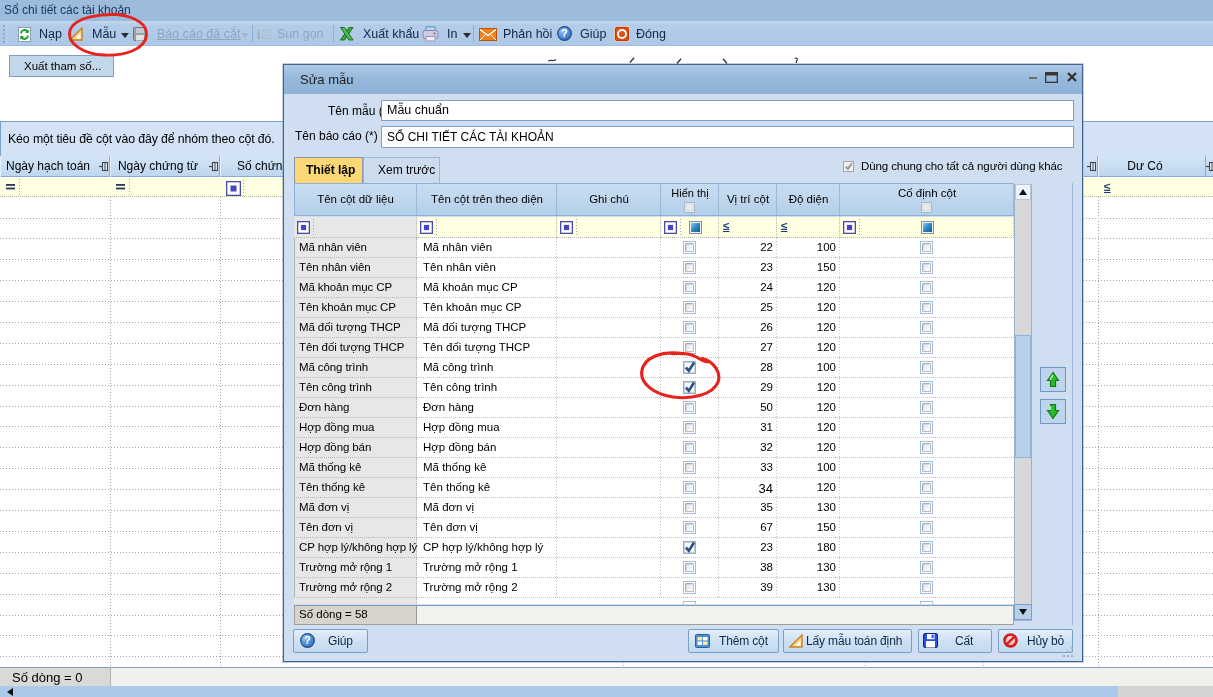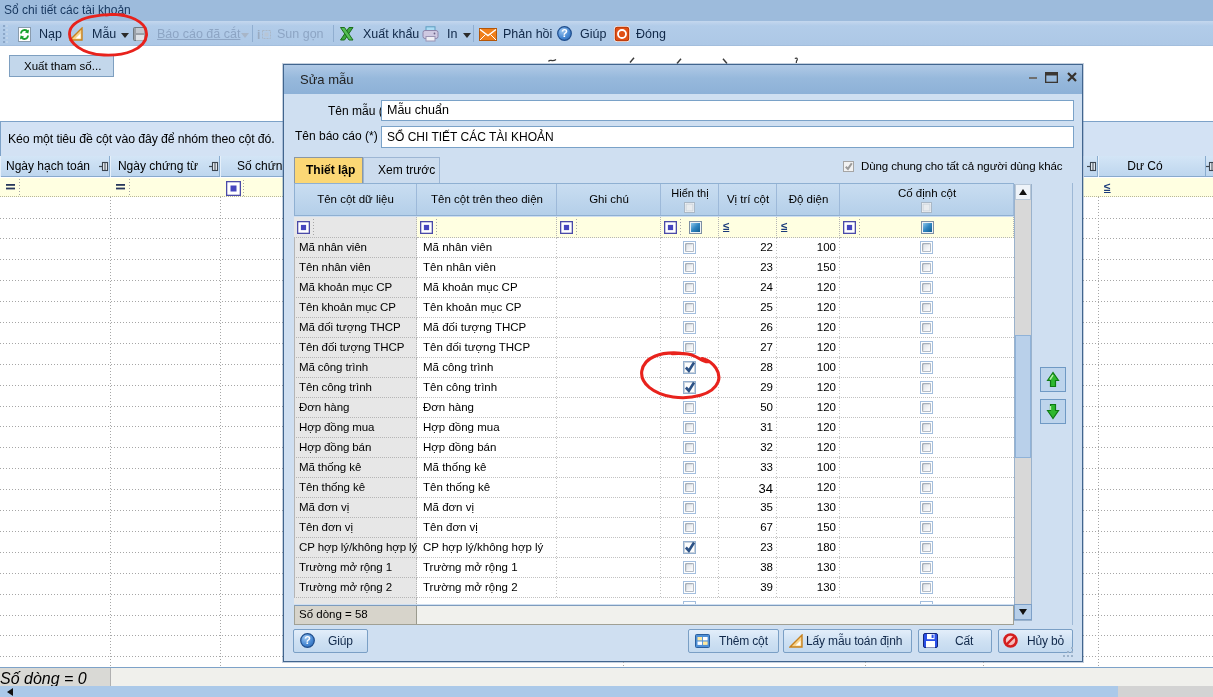--- a/index.html
+++ b/index.html
@@ -183,21 +183,21 @@
 <div class="hdot" style="left:0px;top:594px;width:1213px;height:1px;"></div>
 <div class="hdot" style="left:0px;top:615px;width:1213px;height:1px;"></div>
 <div class="hdot" style="left:0px;top:635px;width:1213px;height:1px;"></div>
 <div class="hdot" style="left:0px;top:656px;width:1213px;height:1px;"></div>
 <div class="vdot" style="left:110px;top:197px;width:1px;height:470px;"></div>
 <div class="vdot" style="left:220px;top:197px;width:1px;height:470px;"></div>
 <div class="vdot" style="left:1098px;top:197px;width:1px;height:470px;"></div>
 <div style="left:0px;top:667px;width:1213px;height:1px;background:#7da2c8;"></div>
 <div style="left:0px;top:668px;width:1213px;height:18px;background:#f0f0ec;"></div>
 <div style="left:0px;top:668px;width:111px;height:18px;background:#d9d9d5;border-right:1px solid #b0b0b0;"></div>
-<div style="left:0;top:670px;font-size:16px;color:#000;font-weight:normal;white-space:nowrap;font-style:italic;">Số dòng = 0</div>
+<div style="left:12px;top:670px;font-size:13px;color:#000;font-weight:normal;white-space:nowrap;">Số dòng = 0</div>
 <div style="left:0px;top:686px;width:1213px;height:11px;background:#d3d3d3;"></div>
 <div style="left:0px;top:686px;width:1118px;height:11px;background:#abc9e9;"></div>
 <svg style="position:absolute;left:7px;top:688px" width="6" height="8" viewBox="0 0 6 8">
     <path d="M6 0 L6 8 L0 4 Z" fill="#111"></path>
   </svg>
 <div style="left:283px;top:64px;width:800px;height:598px;background:#cfdff1;border:1px solid #41658e;box-shadow:0 0 0 1px rgba(90,120,160,.35);"></div>
 <div style="left:284px;top:65px;width:798px;height:29px;background:linear-gradient(180deg,#b0c9e6,#97b9dc 45%,#8db1d7);"></div>
 <div style="left:300px;top:72px;font-size:13px;color:#222;font-weight:normal;white-space:nowrap;">Sửa mẫu</div>
 <div style="left:1029px;top:77px;width:8px;height:2px;background:#6f6f6f;"></div>
 <svg style="position:absolute;left:1045px;top:72px" width="13" height="11" viewBox="0 0 13 11">

